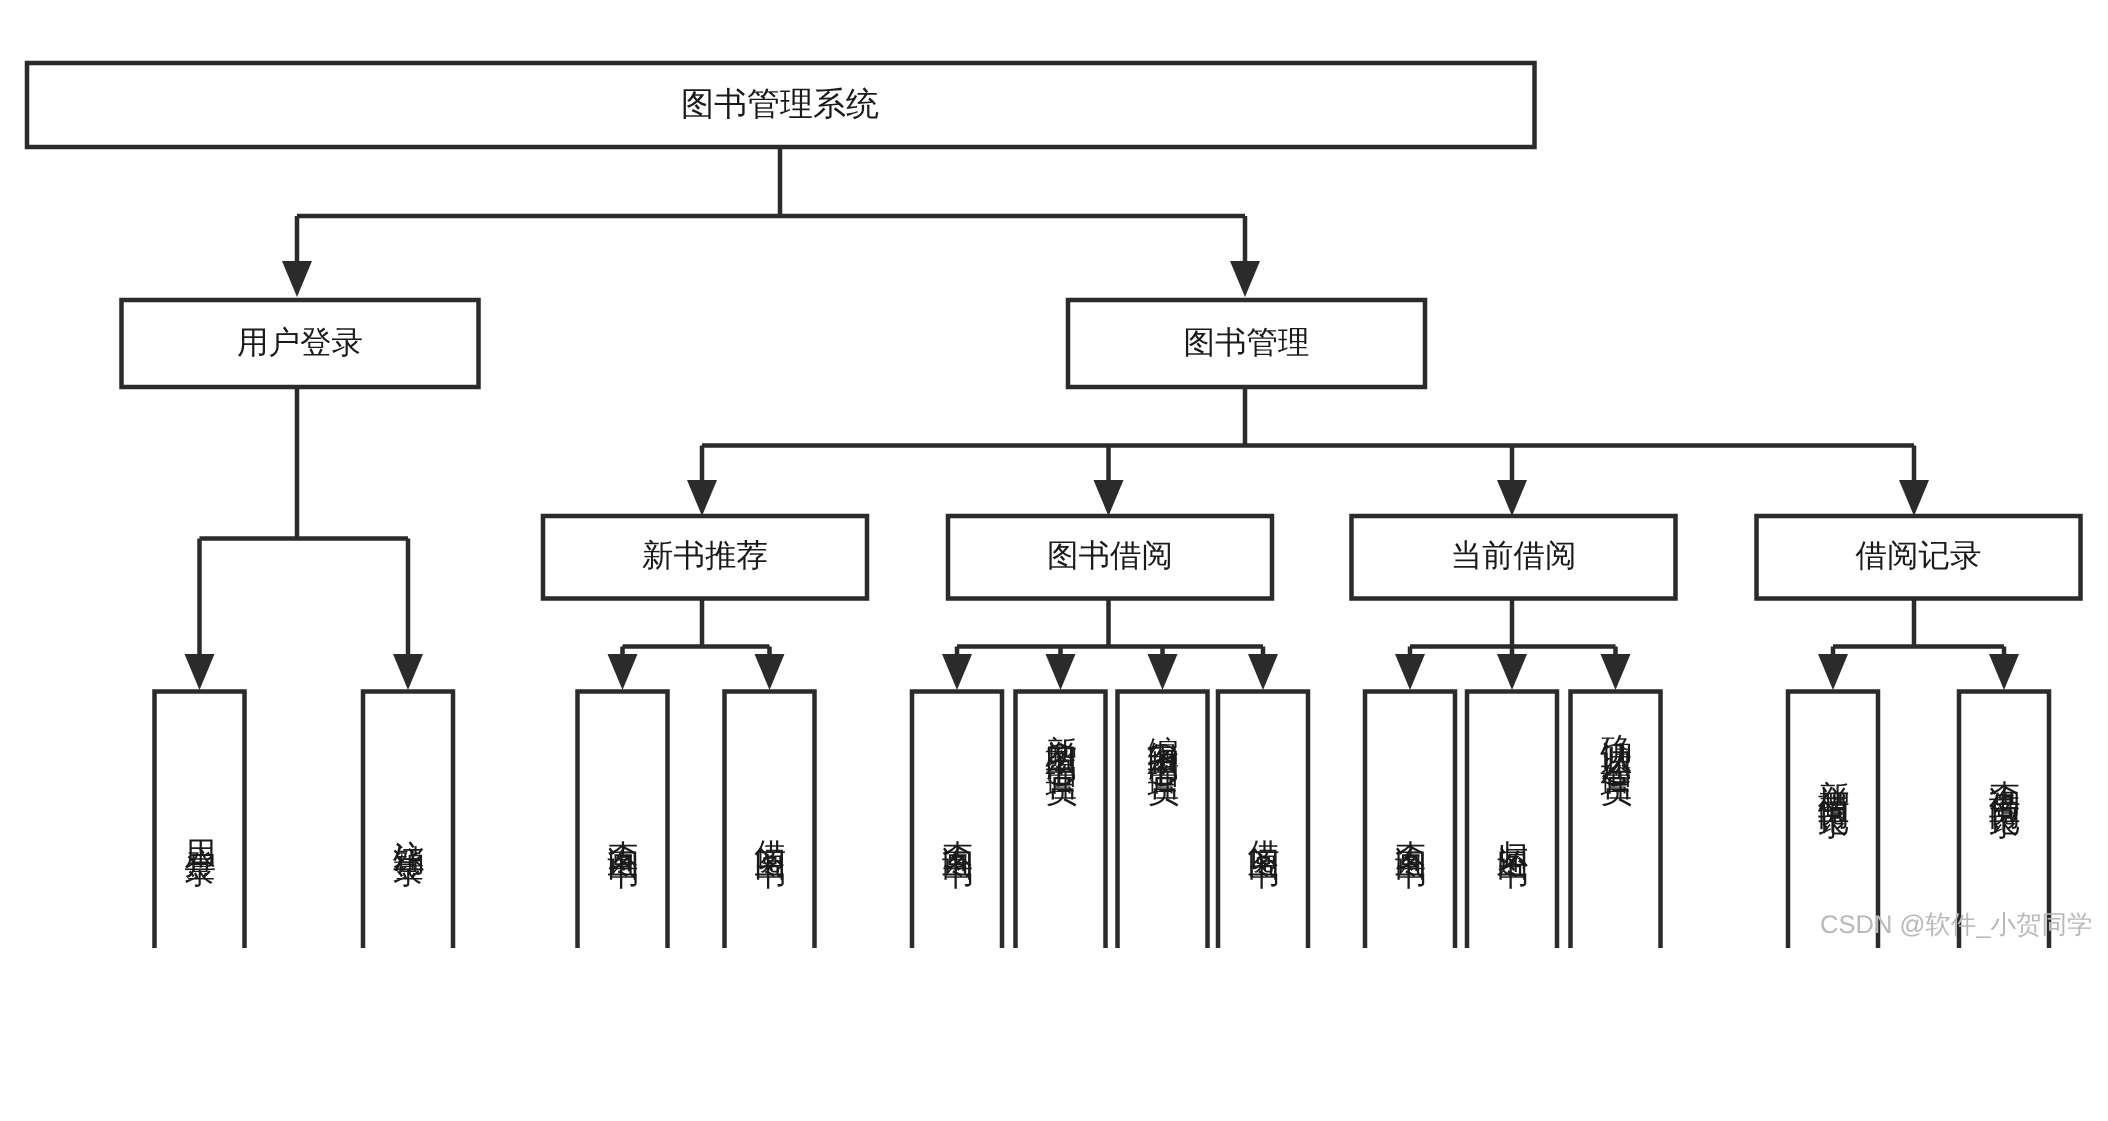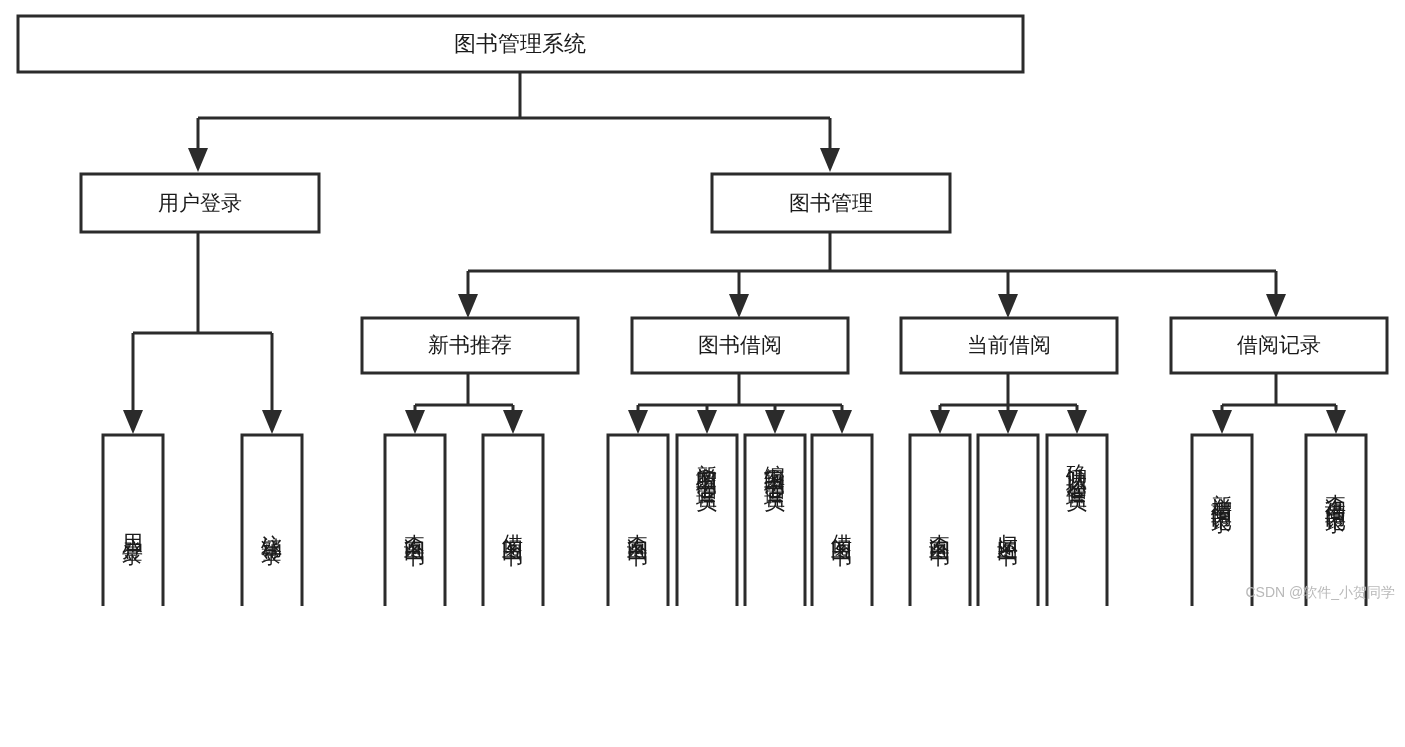--- a/index.html
+++ b/index.html
@@ -10,20 +10,21 @@
   }
   body {
     font-family: "Liberation Sans", "DejaVu Sans", sans-serif;
   }
   #diagram-root {
     position: relative;
     width: 1405px;
     height: 606px;
     background: #ffffff;
     overflow: hidden;
+    margin-top: 26px;
   }
   svg#flow {
     display: block;
     width: 1405px;
     height: 747px;
   }
   .box-rect {
     fill: #ffffff;
     stroke: #2b2b2b;
     stroke-width: 3;
@@ -70,21 +71,21 @@
     line-height: 1;
     letter-spacing: 4px;
     color: #1a1a1a;
     white-space: nowrap;
   }
   .watermark {
     position: absolute;
     right: 10px;
     bottom: 4px;
     font-family: "Liberation Sans", "DejaVu Sans", sans-serif;
-    font-size: 14px;
+    font-size: 17px;
     color: #b9b9b9;
     white-space: nowrap;
     user-select: none;
   }
 </style>
 </head>
 <body>
 
 <div id="diagram-root">
 

